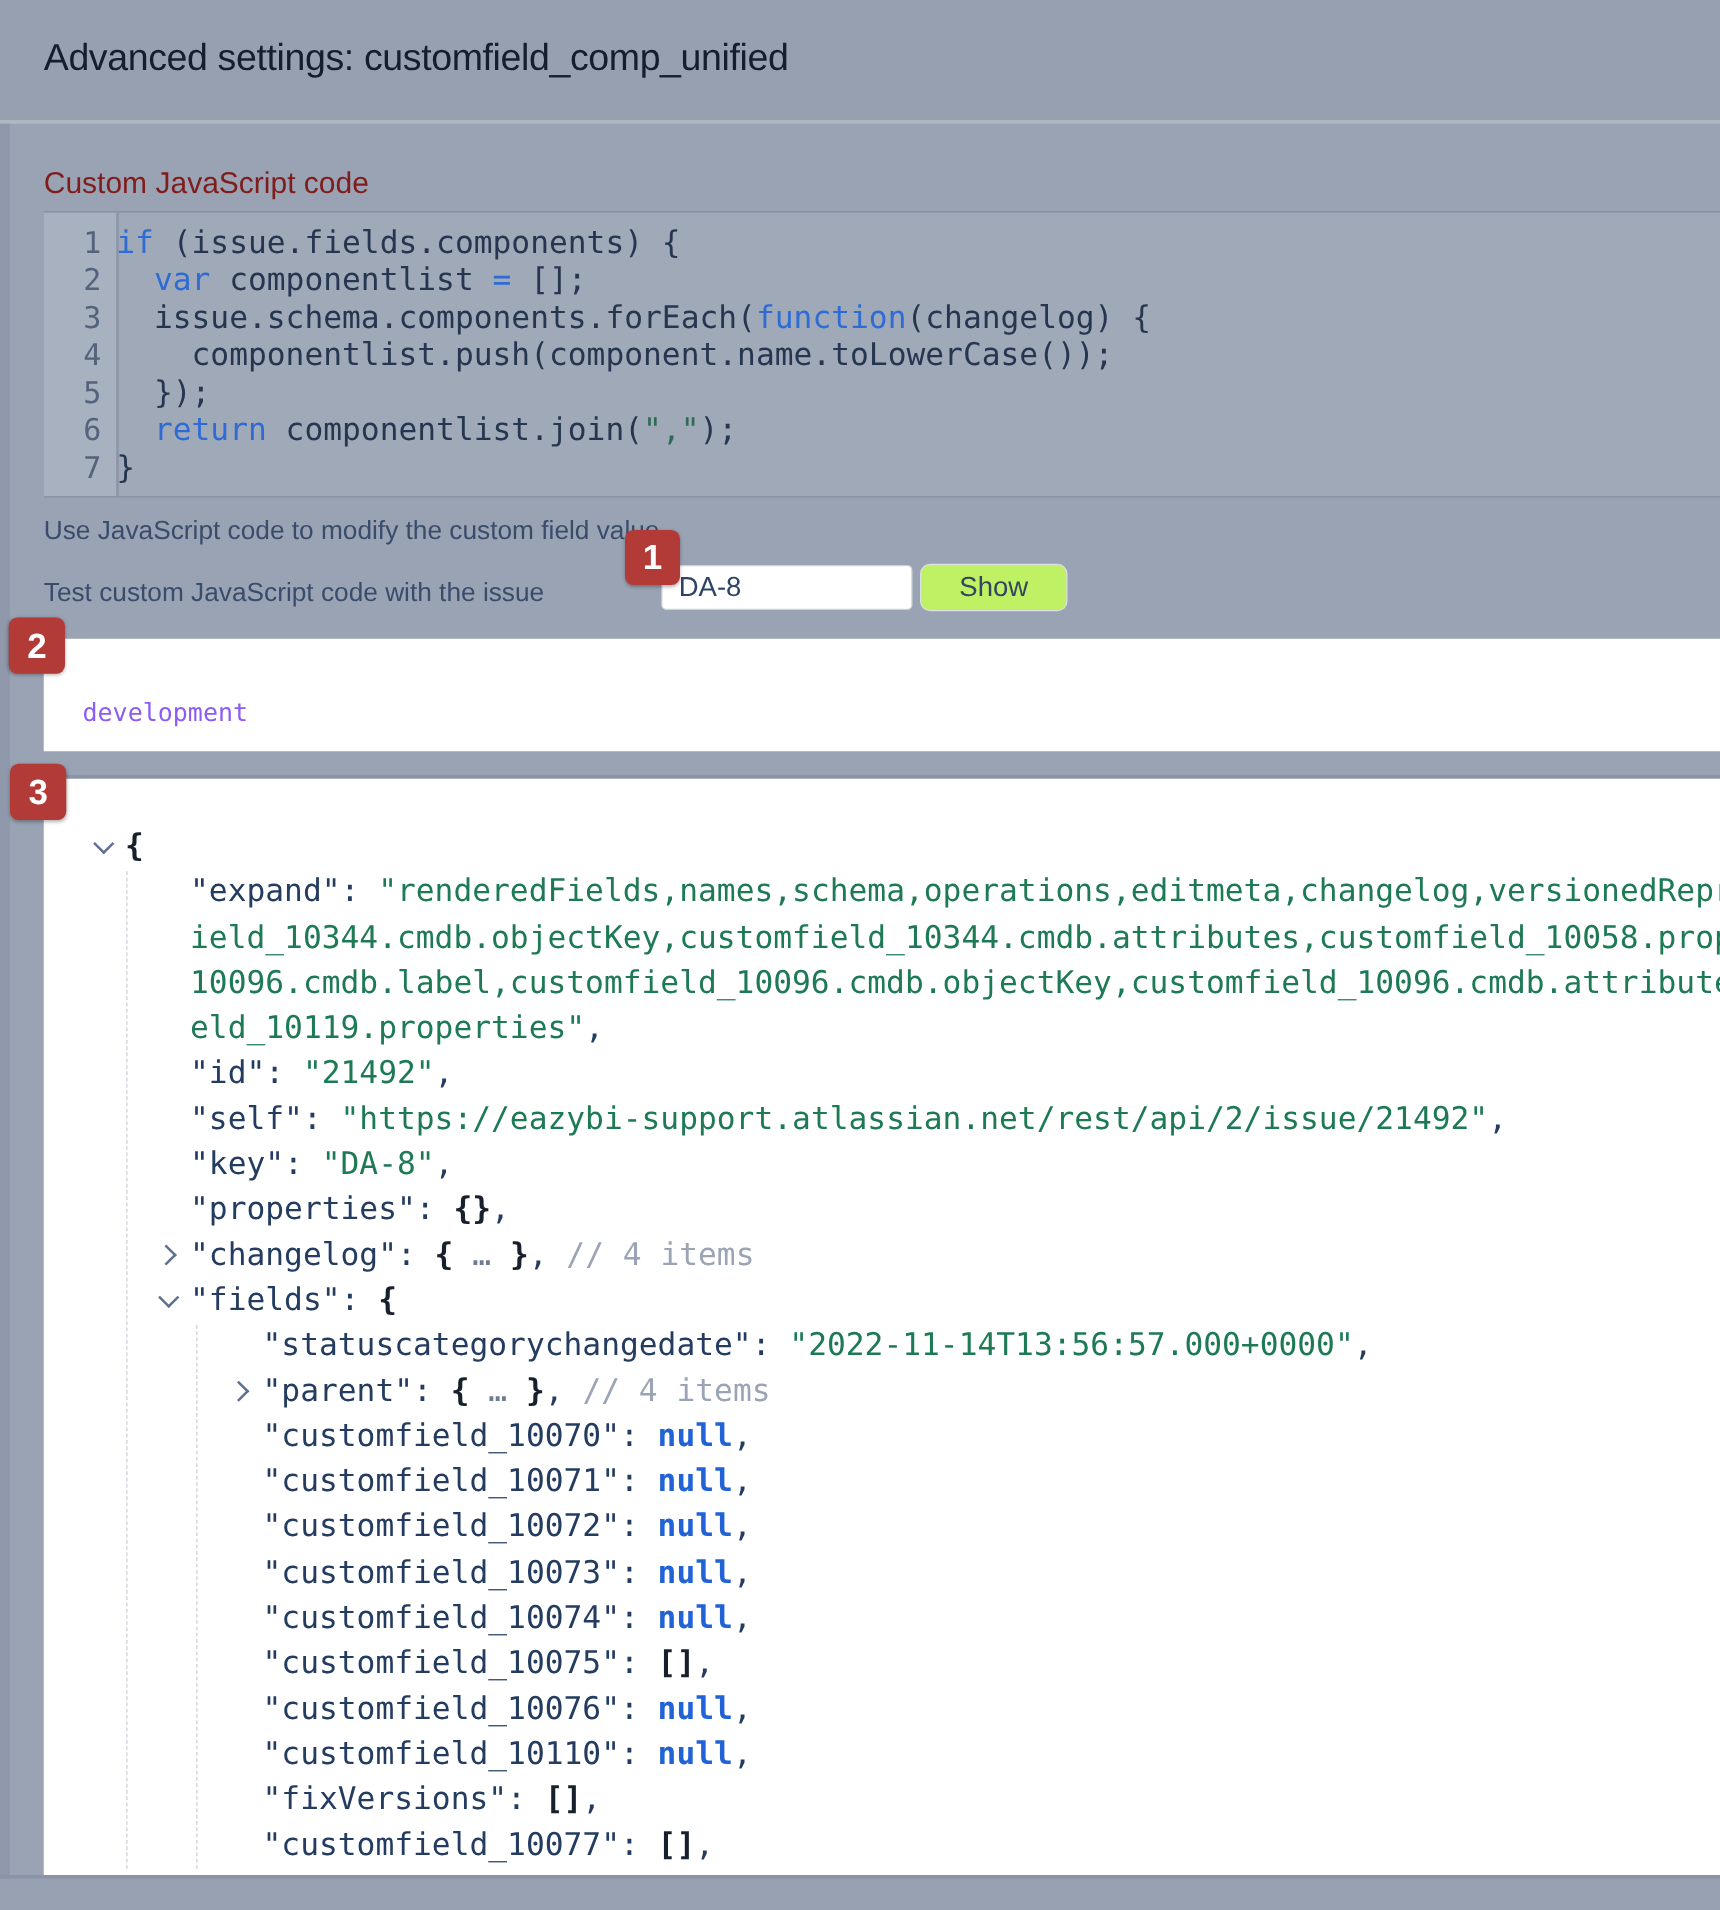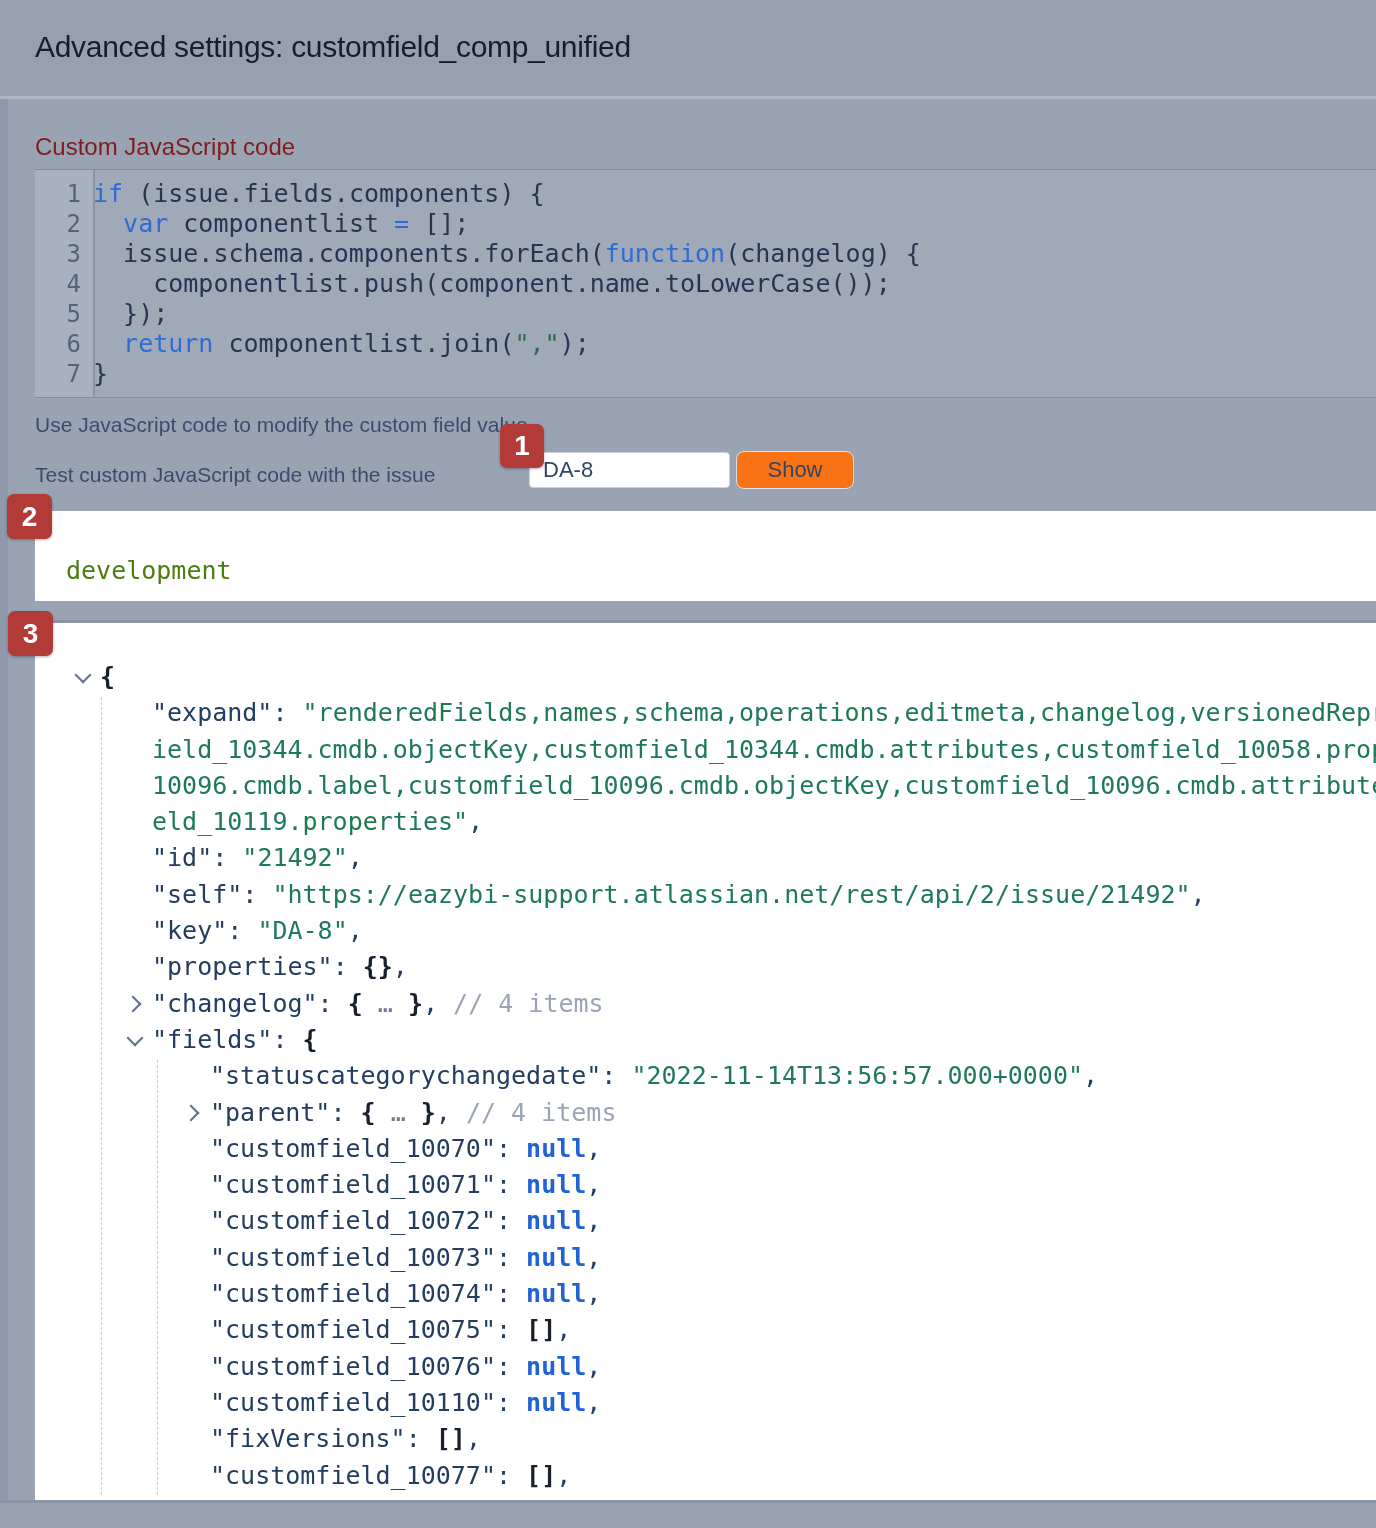--- a/index.html
+++ b/index.html
@@ -26,36 +26,36 @@
   .kw{color:#2E6CD4;}
   .pl{color:#263650;}
   .cstr{color:#2F6B54;}
 
   
   .hint{position:absolute;left:35px;top:413px;font-size:21px;color:#3A4C6C;}
   .test-label{position:absolute;left:35px;top:463px;font-size:21px;color:#3A4C6C;}
   .issue-input{position:absolute;left:529px;top:452px;width:201px;height:36px;box-sizing:border-box;
                background:#FFFFFF;border:1px solid #CDD2DA;border-radius:4px;padding:0 0 0 13px;
                font-size:22px;color:#2E4467;font-family:"Liberation Sans",sans-serif;outline:none;}
-  .show-btn{position:absolute;left:736px;top:451px;width:118px;height:38px;background:#f97316;
+  .show-btn{position:absolute;left:736px;top:451px;width:118px;height:38px;background:#bef264;
             border:1px solid #DCDFE4;border-radius:8px;font-size:22px;font-weight:500;color:#33455F;
             font-family:"Liberation Sans",sans-serif;cursor:pointer;}
 
   
   .badge{position:absolute;width:44px;height:44px;background:#B23B38;border-radius:7px;
          color:#FFFFFF;font-size:28px;font-weight:700;display:flex;align-items:center;justify-content:center;
          box-shadow:0 1px 3px rgba(0,0,0,0.3);z-index:5;}
   .b1{left:500px;top:424px;}
   .b2{left:7px;top:494px;width:45px;height:45px;}
   .b3{left:8px;top:611px;width:45px;height:45px;}
 
   
   .panel-a{position:absolute;left:35px;top:511px;width:1341px;height:90px;background:#FFFFFF;
            display:flex;align-items:center;overflow:hidden;}
-  .panel-a span{margin-left:31px;font-family:"DejaVu Sans Mono",monospace;font-size:25px;color:#4d7c0f;margin-top:28px;}
+  .panel-a span{margin-left:31px;font-family:"DejaVu Sans Mono",monospace;font-size:20px;color:#8b5cf6;margin-top:28px;}
 
   .panel-sep-line{position:absolute;left:35px;top:620px;width:1341px;height:3px;background:#8B94A6;}
 
   
   .json-panel{position:absolute;left:35px;top:623px;width:1341px;height:877px;background:#FFFFFF;
               overflow:hidden;padding-top:36px;box-sizing:border-box;}
   .guide{position:absolute;width:0;border-left:1px dashed #C8CED7;}
   .g1{left:66px;top:74px;bottom:5px;}
   .g2{left:122px;top:437px;bottom:5px;}
   .jrow{height:36.3px;line-height:36.3px;white-space:pre;font-family:"DejaVu Sans Mono",monospace;

